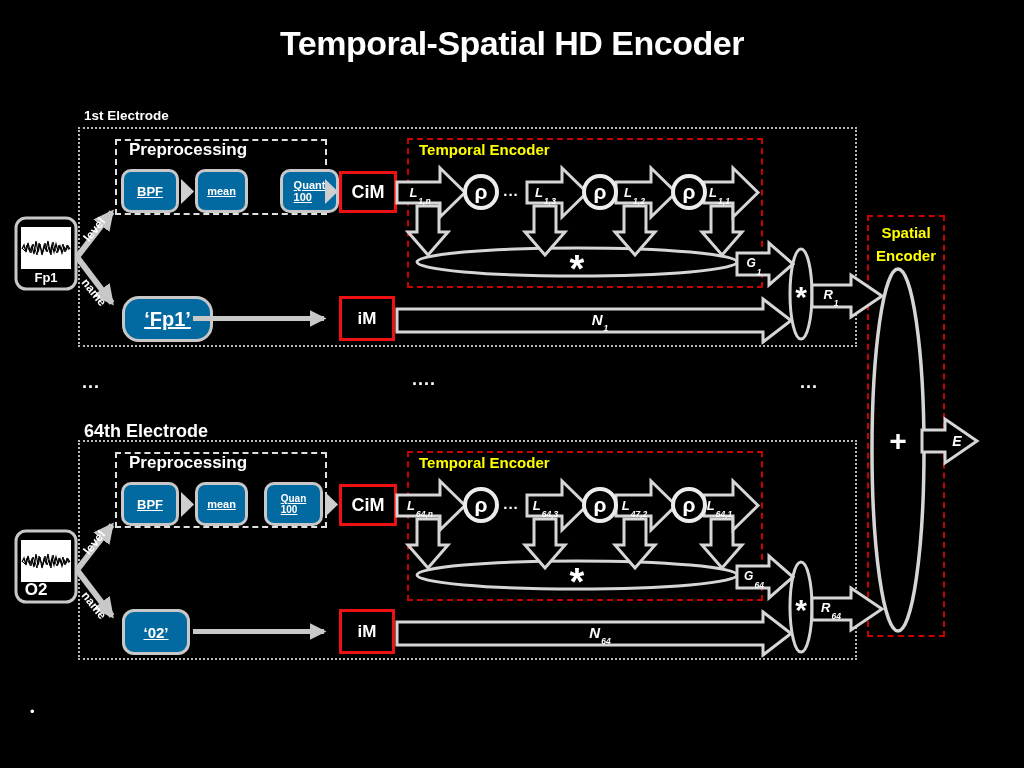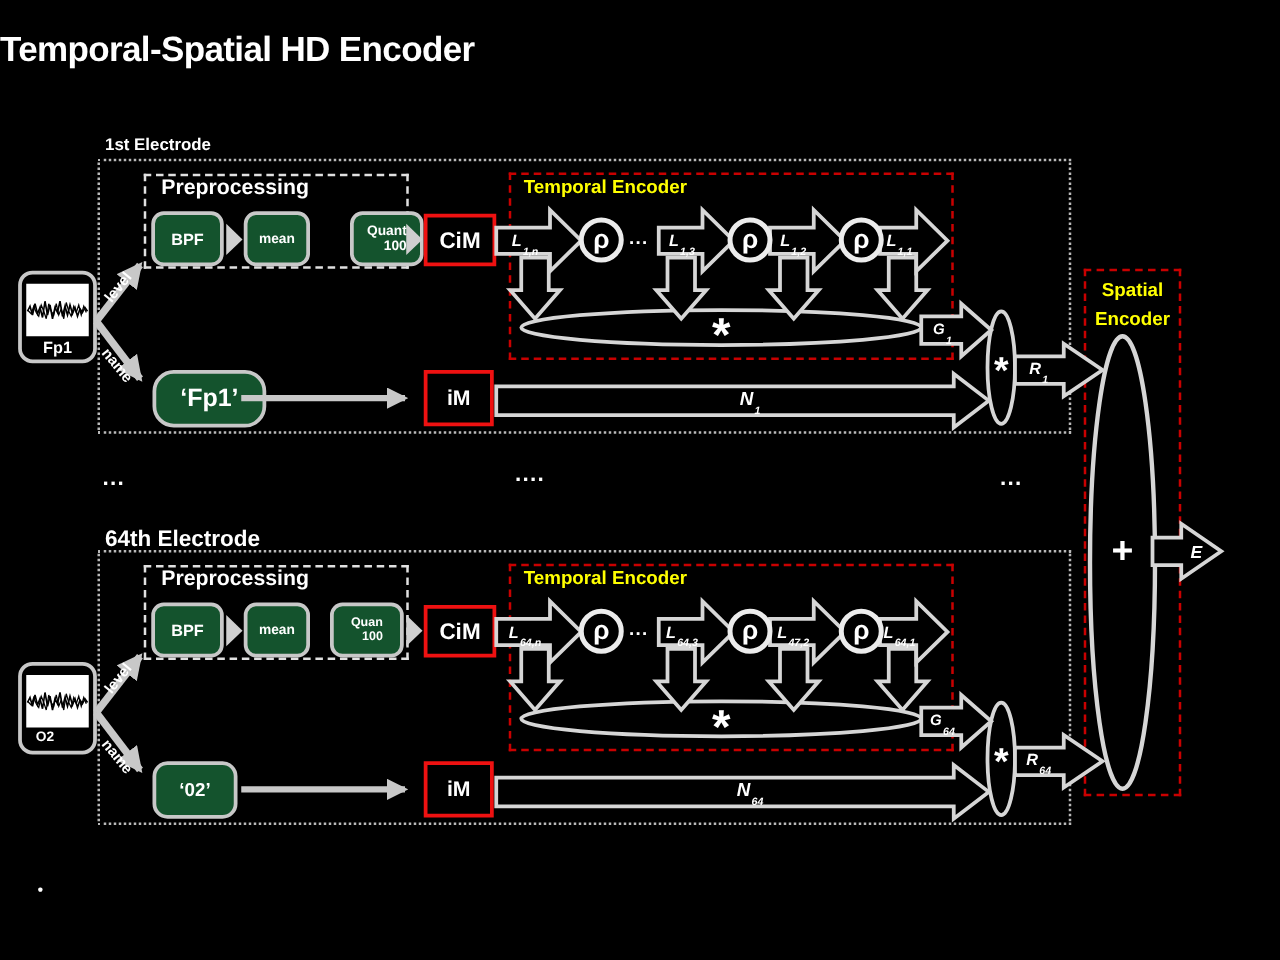--- a/index.html
+++ b/index.html
@@ -2,32 +2,32 @@
 <html><head>
 <meta charset="utf-8">
 <style>
   * { box-sizing: border-box; margin: 0; padding: 0; }
   html,body { background:#000; }
   .slide {
     position:relative; width:1024px; height:768px; background:#000;
     font-family:"Liberation Sans", sans-serif; color:#fff; overflow:hidden;
   }
   .title {
-    position:absolute; top:24px; left:0; width:100%; 
-    font-size:28px; font-weight:bold; letter-spacing:-0.5px; z-index:3;
+    position:absolute; top:24px; left:0; width:100%; text-align:center;
+    font-size:34px; font-weight:bold; letter-spacing:-0.5px; z-index:3;
   }
   .electrode { position:absolute; left:0; top:0; width:1024px; height:0; }
   .box { position:absolute; z-index:1; background:transparent; }
   .dotbox  { border:2px dotted #b9b9b9; }
   .dashbox { border:2px dashed #e0e0e0; }
   .reddash { border:2px dashed #c90000; }
   .node {
     position:absolute; z-index:1; border:3px solid #c8c8c8; border-radius:10px;
-    background:#14532d; display:flex; align-items:center; justify-content:center;
-    font-weight:bold; text-align:right;
+    background:#0369a1; display:flex; align-items:center; justify-content:center;
+    font-weight:bold; text-align:left;text-decoration:underline;
   }
   .rednode {
     position:absolute; z-index:1; border:3px solid #ee1111; background:#000;
     display:flex; align-items:center; justify-content:center; font-weight:bold;
   }
   .prel { white-space:pre-line; line-height:1.12; }
   .lbl {
     position:absolute; z-index:3; display:flex; align-items:center;
     justify-content:center; font-weight:bold; white-space:nowrap;
   }
@@ -188,21 +188,21 @@
     <div class="lbl" style="left:500px;top:308px;width:200px;height:23px;font-size:15px">
       <span class="it">N</span>
         <span class="sub it">64</span>
     </div>
     <div class="lbl" style="left:809px;top:284px;width:44px;height:21px;font-size:13px">
       <span class="it">R</span>
         <span class="sub it">64</span>
     </div>
     <div class="node" style="left:122px;top:296px;width:68px;height:46px;border-radius:12px;font-size:15px">‘02’</div>
     <div class="rednode" style="left:339px;top:296px;width:56px;height:45px;font-size:17px">iM</div>
-    <div class="lbl" style="left:16px;top:267px;width:40px;height:20px;font-size:11px">O2</div>
+    <div class="lbl" style="left:16px;top:267px;width:40px;height:20px;font-size:17px">O2</div>
     <div class="lbl rot-up" style="left:86px;top:233px;font-size:12px">level</div>
     <div class="lbl rot-dn" style="left:84px;top:273px;font-size:12px">name</div>
   </div>
 
   <span class="middot" style="left:82px;top:372px">...</span>
   <span class="middot" style="left:412px;top:369px">....</span>
   <span class="middot" style="left:800px;top:372px">...</span>
 
   <div class="box reddash" style="left:867px;top:215px;width:78px;height:422px"></div>
   <div class="spatial-title" style="left:867px;top:222px;width:78px">Spatial Encoder</div>

